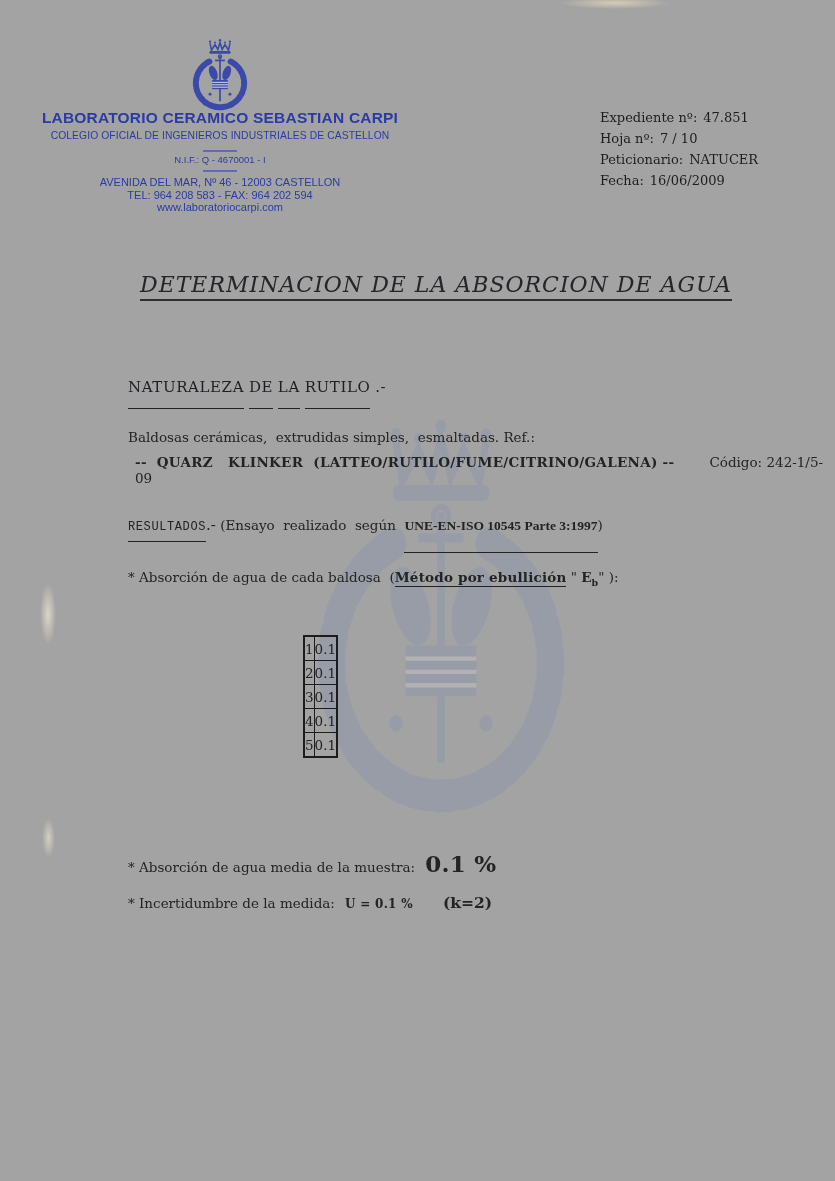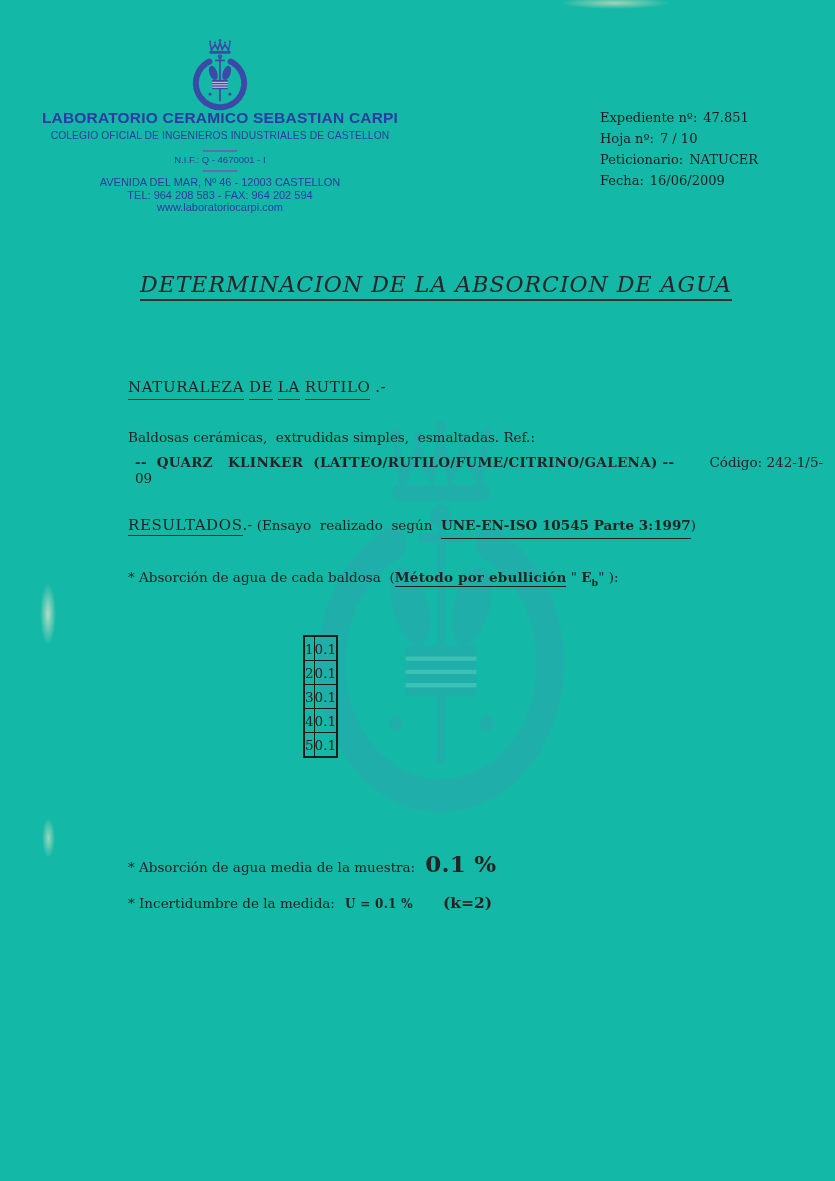--- a/index.html
+++ b/index.html
@@ -1,20 +1,20 @@
 <!DOCTYPE html>
 <html><head>
 <meta charset="utf-8">
 <style>
   html,body{margin:0;padding:0;background:#e8e8e8;}
   #page{
     position:relative;
     width:835px;height:1181px;
     margin:0 auto;
-    background:#14b8a6;
+    background:#a3a3a3;
     font-family:"DejaVu Serif", serif;
     color:#232323;
     overflow:hidden;
   }
   
   .hdr{position:absolute;font-family:"Liberation Sans", sans-serif;color:#2b3aa5;text-align:center;left:30px;width:380px;}
   .logo-wrap{position:absolute;left:180px;top:36px;width:80px;height:78px;}
   .logo-wrap svg{width:80px;height:78px;color:#3b4aa8;}
   .lab-name{top:109px;font-size:15.5px;font-weight:bold;letter-spacing:.2px;}
   .college{top:130px;font-size:10.3px;letter-spacing:.1px;}
@@ -29,31 +29,31 @@
   .file-info{position:absolute;left:600px;top:107px;font-size:13px;line-height:21px;color:#1d1d20;}
   .file-info .val{margin-left:6px;}
   
   .doc-title{position:absolute;left:140px;top:272px;width:620px;text-align:left;}
   .doc-title span{
     font-style:italic;font-size:22px;letter-spacing:1px;color:#26262a;
     border-bottom:2px solid #2f2f2f;padding-bottom:2px;display:inline-block;
   }
   
   .naturaleza{position:absolute;left:128px;top:378px;font-size:15px;letter-spacing:.6px;color:#1f1f23;}
-  .uw{border-bottom:1.5px solid #222;padding-bottom:3px;margin-right:.32em;display:inline-block;}
+  .uw{border-bottom:1.5px solid #222;padding-bottom:12px;margin-right:.32em;display:inline-block;}
   .uw:last-of-type{margin-right:0;}
   .pre{white-space:pre-wrap;}
   .desc{position:absolute;left:128px;top:429px;font-size:13.5px;}
   .refline{position:absolute;left:135px;top:454px;font-size:13.5px;}
   .refline .bold{font-weight:bold;letter-spacing:.3px;}
   .refline .code{margin-left:35px;}
   .resultados{position:absolute;left:128px;top:516px;font-size:13.5px;}
-  .resultados .head{font-size:15px;letter-spacing:.6px;border-bottom:1.5px solid #222;padding-bottom:1px;}
+  .resultados .head{font-size:12px;letter-spacing:.6px;border-bottom:1.5px solid #222;padding-bottom:7px;font-family:Liberation Mono, monospace;}
   .resultados .head-sfx{font-size:15px;}
-  .std{font-weight:bold;border-bottom:1.8px solid #222;padding-bottom:5px;}
+  .std{font-weight:bold;border-bottom:1.8px solid #222;padding-bottom:19px;font-family:Liberation Serif, serif;}
   .absline{position:absolute;left:128px;top:569px;font-size:13.5px;}
   .method{font-weight:bold;border-bottom:1.8px solid #222;padding-bottom:1px;letter-spacing:.2px;}
   .bsym{font-weight:bold;}
   sub{font-size:.7em;font-weight:bold;}
   
   .rtable{position:absolute;left:303px;top:635px;border-collapse:collapse;background:transparent;}
   .rtable td,.rtable th{border:1.5px solid #1c1c1c;text-align:center;vertical-align:middle;background:transparent;}
   .rtable{border:2.5px solid #1c1c1c;}
   .rtable th{font-size:13.8px;font-weight:bold;padding:4px 4px 3px;}
   .rtable .c1{width:105px;}

